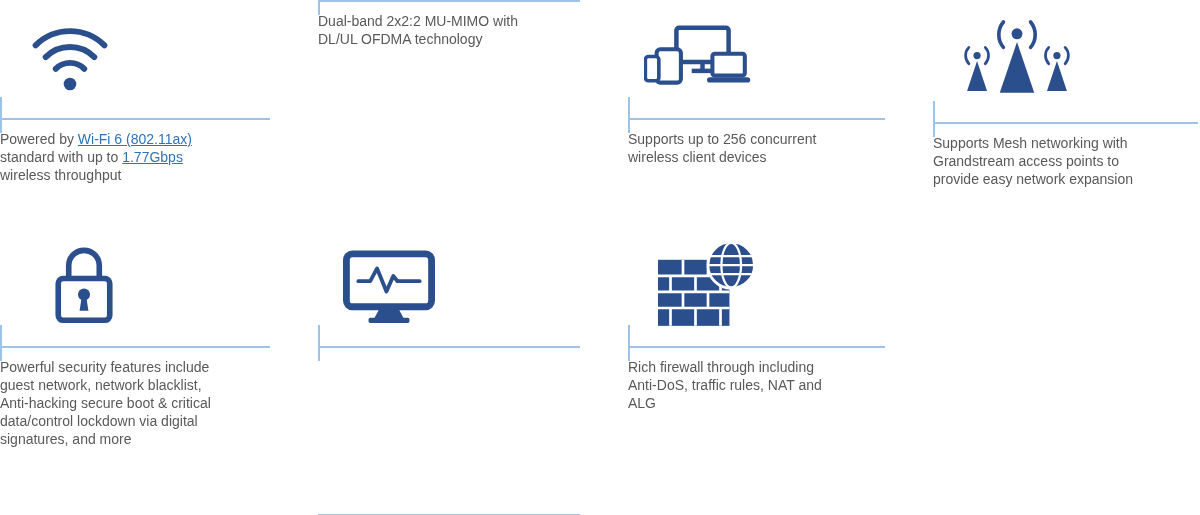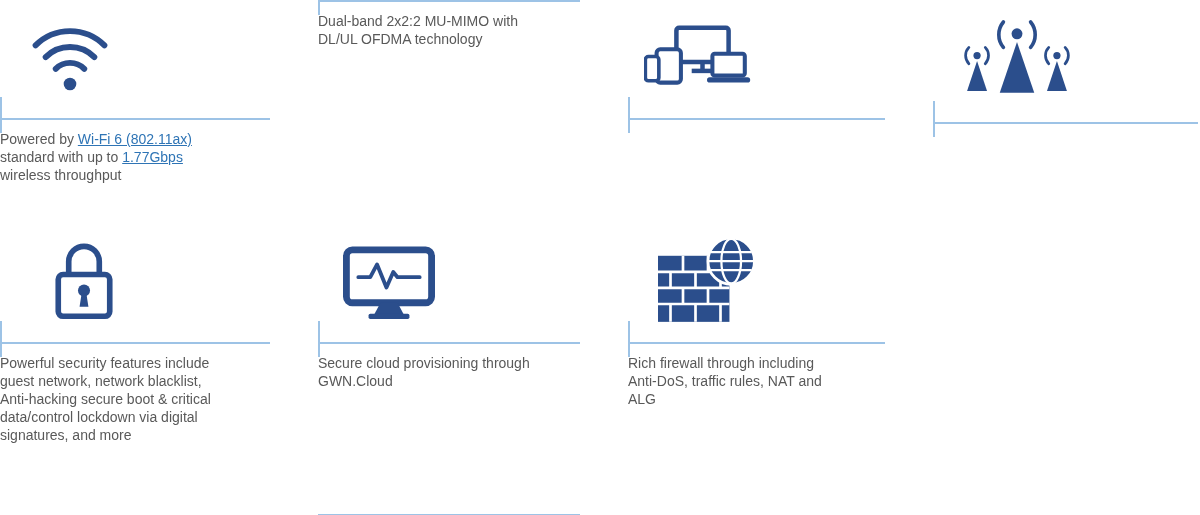--- a/index.html
+++ b/index.html
@@ -70,20 +70,21 @@
         <rect x="36" y="4" width="58" height="38" rx="3" fill="#ffffff" stroke="currentColor" stroke-width="5"></rect>
         <path d="M65 42 v8" stroke="currentColor" stroke-width="5"></path>
         <path d="M53 52 h24" stroke="currentColor" stroke-width="5"></path>
         <rect x="14" y="28" width="27" height="37" rx="4" fill="#ffffff" stroke="currentColor" stroke-width="4.5"></rect>
         <rect x="1.5" y="36" width="15" height="27" rx="3.5" fill="#ffffff" stroke="currentColor" stroke-width="4"></rect>
         <rect x="76" y="33" width="36" height="24" rx="2.5" fill="#ffffff" stroke="currentColor" stroke-width="4.5"></rect>
         <rect x="70" y="59" width="48" height="6" rx="3" fill="currentColor"></rect>
       </svg>
     </div>
     <div class="rule"></div>
+    <p class="desc" style="max-width:212px">Supports up to 256 concurrent wireless client devices</p>
   </div>
 
   <div class="cell row2">
     <div class="icon-area" style="padding-left:25px">
       <svg width="118" height="91" viewBox="0 0 130 100">
         <g fill="none" stroke="currentColor" stroke-linecap="round">
           <path d="M50 12 A 22 22 0 0 0 50 40" stroke-width="4"></path>
           <path d="M80 12 A 22 22 0 0 1 80 40" stroke-width="4"></path>
           <path d="M12 40 A 13 13 0 0 0 12 58" stroke-width="3"></path>
           <path d="M30 40 A 13 13 0 0 1 30 58" stroke-width="3"></path>
@@ -92,20 +93,21 @@
         </g>
         <circle cx="65" cy="25" r="6" fill="currentColor"></circle>
         <polygon points="65,34 46,90 84,90" fill="currentColor"></polygon>
         <circle cx="21" cy="49" r="4" fill="currentColor"></circle>
         <polygon points="21,55 10,88 32,88" fill="currentColor"></polygon>
         <circle cx="109" cy="49" r="4" fill="currentColor"></circle>
         <polygon points="109,55 98,88 120,88" fill="currentColor"></polygon>
       </svg>
     </div>
     <div class="rule"></div>
+    <p class="desc" style="max-width:205px">Supports Mesh networking with Grandstream access points to provide easy network expansion</p>
   </div>
 
   <div class="cell row2">
     <div class="icon-area" style="padding-left:47px">
       <svg width="74" height="87" viewBox="0 0 92 108">
         <path d="M27 50 V33 a19 19 0 0 1 38 0 V50" fill="none" stroke="currentColor" stroke-width="7"></path>
         <rect x="14" y="49" width="64" height="52" rx="6" fill="#ffffff" stroke="currentColor" stroke-width="7"></rect>
         <circle cx="46" cy="69" r="7.5" fill="currentColor"></circle>
         <path d="M43 73 L40.5 89 L51.5 89 L49 73 Z" fill="currentColor"></path>
       </svg>
@@ -117,21 +119,20 @@
   <div class="cell row2">
     <div class="icon-area" style="padding-left:25px">
       <svg width="92" height="76" viewBox="0 0 108 88">
         <rect x="4" y="4" width="100" height="62" rx="7" fill="#ffffff" stroke="currentColor" stroke-width="8"></rect>
         <path d="M18 36 h14 l8 -15 l11 27 l8 -18 l5 6 h26" fill="none" stroke="currentColor" stroke-width="4.5" stroke-linejoin="round" stroke-linecap="round"></path>
         <polygon points="44,66 64,66 72,81 36,81" fill="currentColor"></polygon>
         <rect x="30" y="79" width="48" height="6" rx="2" fill="currentColor"></rect>
       </svg>
     </div>
     <div class="rule"></div>
-    <p class="desc" style="max-width:215px">Secure cloud provisioning through GWN.Cloud</p>
   </div>
 
   <div class="cell row2">
     <div class="icon-area" style="padding-left:30px">
       <svg width="100" height="86" viewBox="0 0 112 96">
         <rect x="0" y="22" width="80" height="74" fill="currentColor"></rect>
         <path d="M0 40 H80 M0 58 H80 M0 76 H80" stroke="#ffffff" stroke-width="3"></path>
         <path d="M28 22 V40 M56 22 V40 M14 40 V58 M42 40 V58 M70 40 V58 M28 58 V76 M56 58 V76 M14 76 V96 M42 76 V96 M70 76 V96" stroke="#ffffff" stroke-width="3"></path>
         <circle cx="82" cy="28" r="26" fill="currentColor" stroke="#ffffff" stroke-width="3"></circle>
         <ellipse cx="82" cy="28" rx="11" ry="25" fill="none" stroke="#ffffff" stroke-width="2.5"></ellipse>

